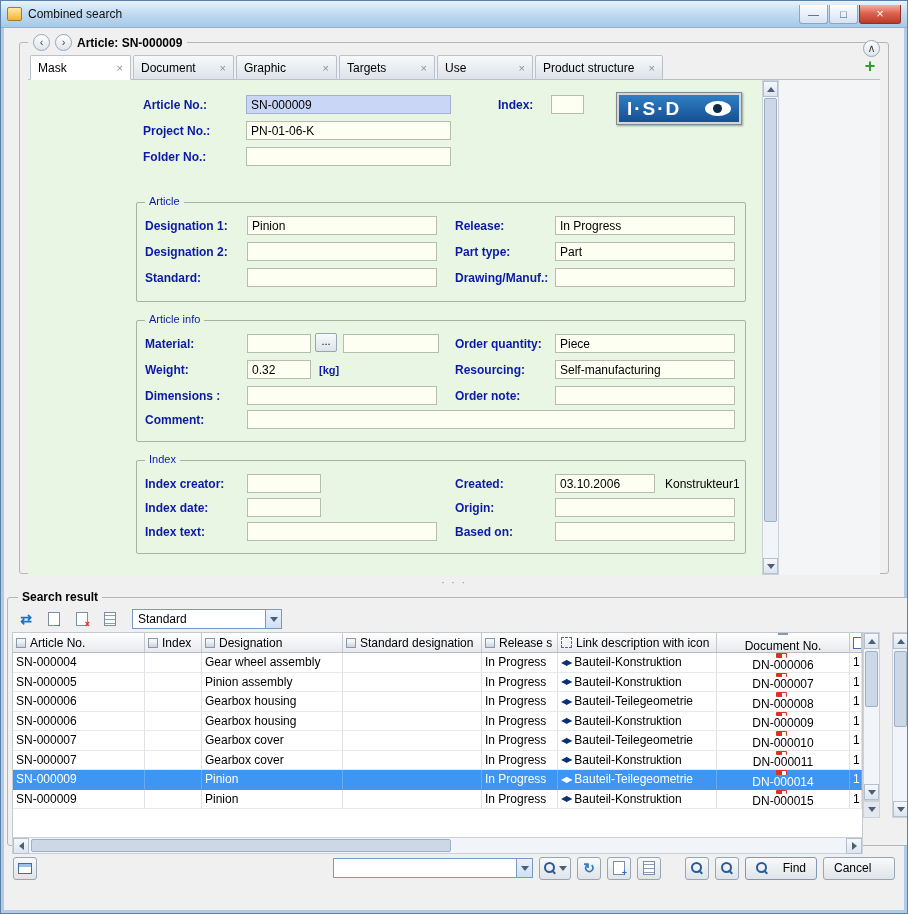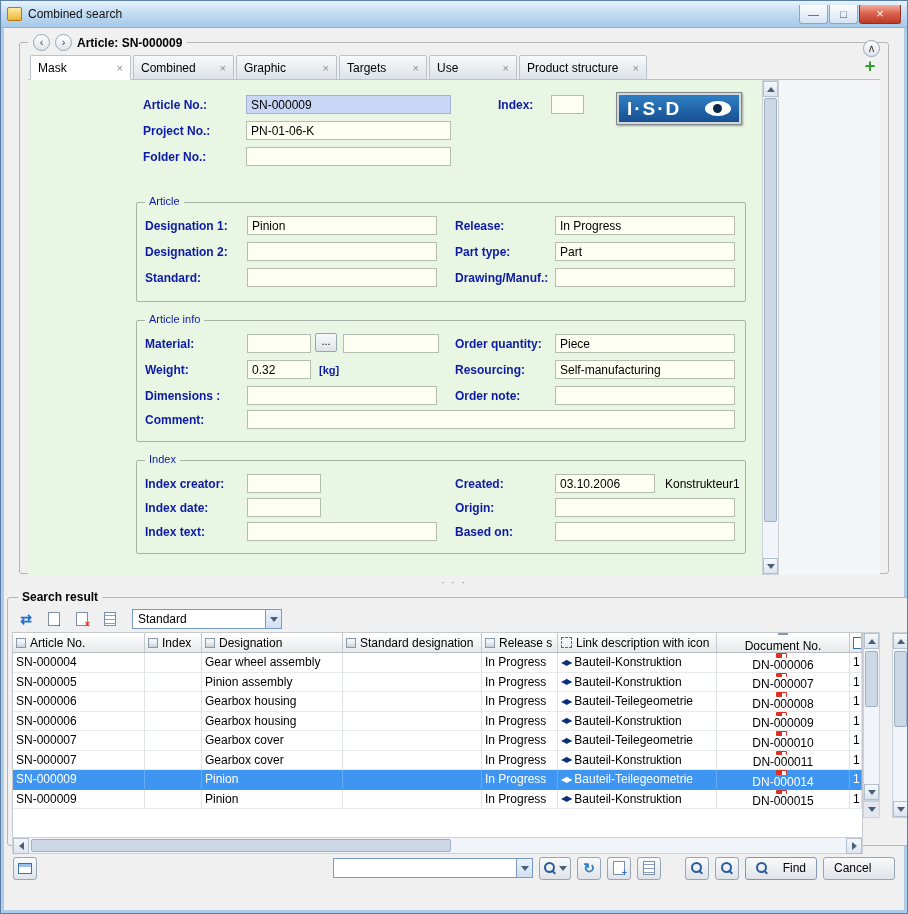--- a/index.html
+++ b/index.html
@@ -29,21 +29,21 @@
                 font-size:11px; color:#444; line-height:1; cursor:default; }
   .panel-title { font-weight:bold; }
   .collapse-btn { position:absolute; top:-11px; right:8px; background:linear-gradient(#ffffff,#dde5ed); }
 
   
   .tabstrip { display:flex; align-items:flex-end; height:27px; border-bottom:1px solid #b9bfc6; margin-top:2px; padding-left:2px; }
   .tab { height:25px; margin-right:2px; margin-bottom:-1px; padding:0 7px; border:1px solid #b9c2cc; border-radius:2px 2px 0 0;
          background:linear-gradient(#f7f9fa,#dde3e9); display:flex; align-items:center; justify-content:space-between; cursor:default; }
   .tab .tab-x { color:#8a8f96; font-size:11px; margin-left:14px; }
   .tab.active { background:#fff; border-bottom-color:#fff; }
-  .w101{width:101px;} .w92{width:88px;margin-top:48px;} .w128{width:128px;}
+  .w101{width:101px;} .w92{width:96px;margin-top:48px;} .w128{width:128px;}
   .add-tab { margin-left:auto; margin-bottom:4px; width:20px; height:18px; display:flex; align-items:center; justify-content:center;
              color:#2e9e2e; font-size:18px; font-weight:bold; cursor:default; }
 
   
   .tabcontent { height:495px; display:flex; }
   .mask { position:relative; width:734px; background:#e9f6e4; }
   .filler { flex:1; background:#f4f5f6; }
 
   .lbl { position:absolute; font-weight:bold; color:#0b1aa5; white-space:nowrap; }
   .plain { position:absolute; color:#000; white-space:nowrap; }
@@ -166,21 +166,21 @@
       <span class="panel-title">Article: SN-000009</span>
     </legend>
     <span class="circle-btn collapse-btn">∧</span>
 
     <div class="tabstrip">
       <div class="tab active w101">
         <span>Mask</span>
         <span class="tab-x">×</span>
       </div>
       <div class="tab w101">
-        <span>Combined</span>
+        <span>Document</span>
         <span class="tab-x">×</span>
       </div>
       <div class="tab w101">
         <span>Graphic</span>
         <span class="tab-x">×</span>
       </div>
       <div class="tab w92">
         <span>Targets</span>
         <span class="tab-x">×</span>
       </div>

